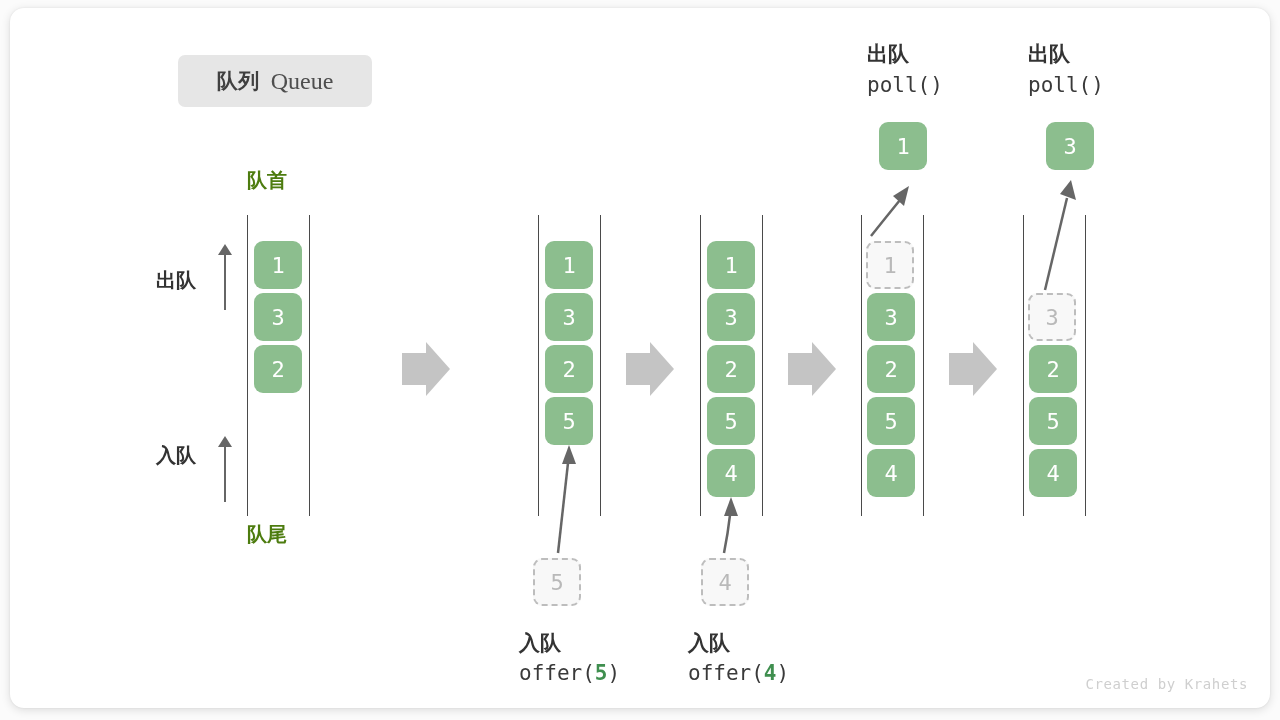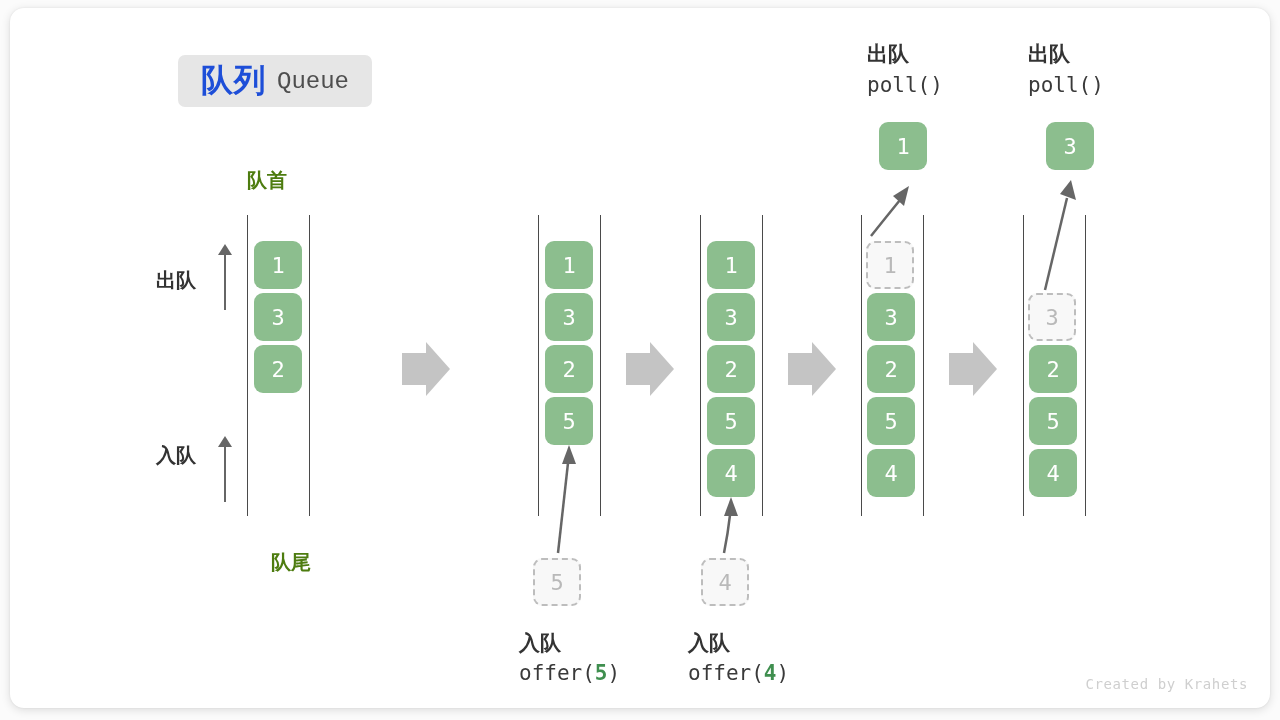--- a/index.html
+++ b/index.html
@@ -30,40 +30,40 @@
     left: 168px; top: 47px;
     width: 194px; height: 52px;
     background: #e6e6e6;
     border-radius: 7px;
     display: flex;
     align-items: center;
     justify-content: center;
     gap: 11px;
   }
   #title-cn {
-    font-size: 32px;
-    font-weight: bold;
-    color: #1d4ed8;
+    font-size: 21px;
+    font-weight: bold;
+    color: #404040;
     letter-spacing: 0.5px;
   }
   #title-en {
-    font-family: Liberation Mono, monospace;
+    font-family: Liberation Serif, serif;
     font-size: 24px;
     color: #4e4e4e;
   }
 
   
   .edge-label {
     font-size: 20px;
     font-weight: bold;
     color: #4d7c0f;
     white-space: nowrap;
   }
   #head-label { left: 237px; top: 159px; }
-  #tail-label { left: 237px; top: 541px; margin-left: 24px; }
+  #tail-label { left: 237px; top: 513px; }
 
   
   .side-label {
     font-size: 20px;
     font-weight: bold;
     color: #333333;
     white-space: nowrap;
   }
   #out-label { left: 146px; top: 259px; }
   #in-label  { left: 146px; top: 434px; }

